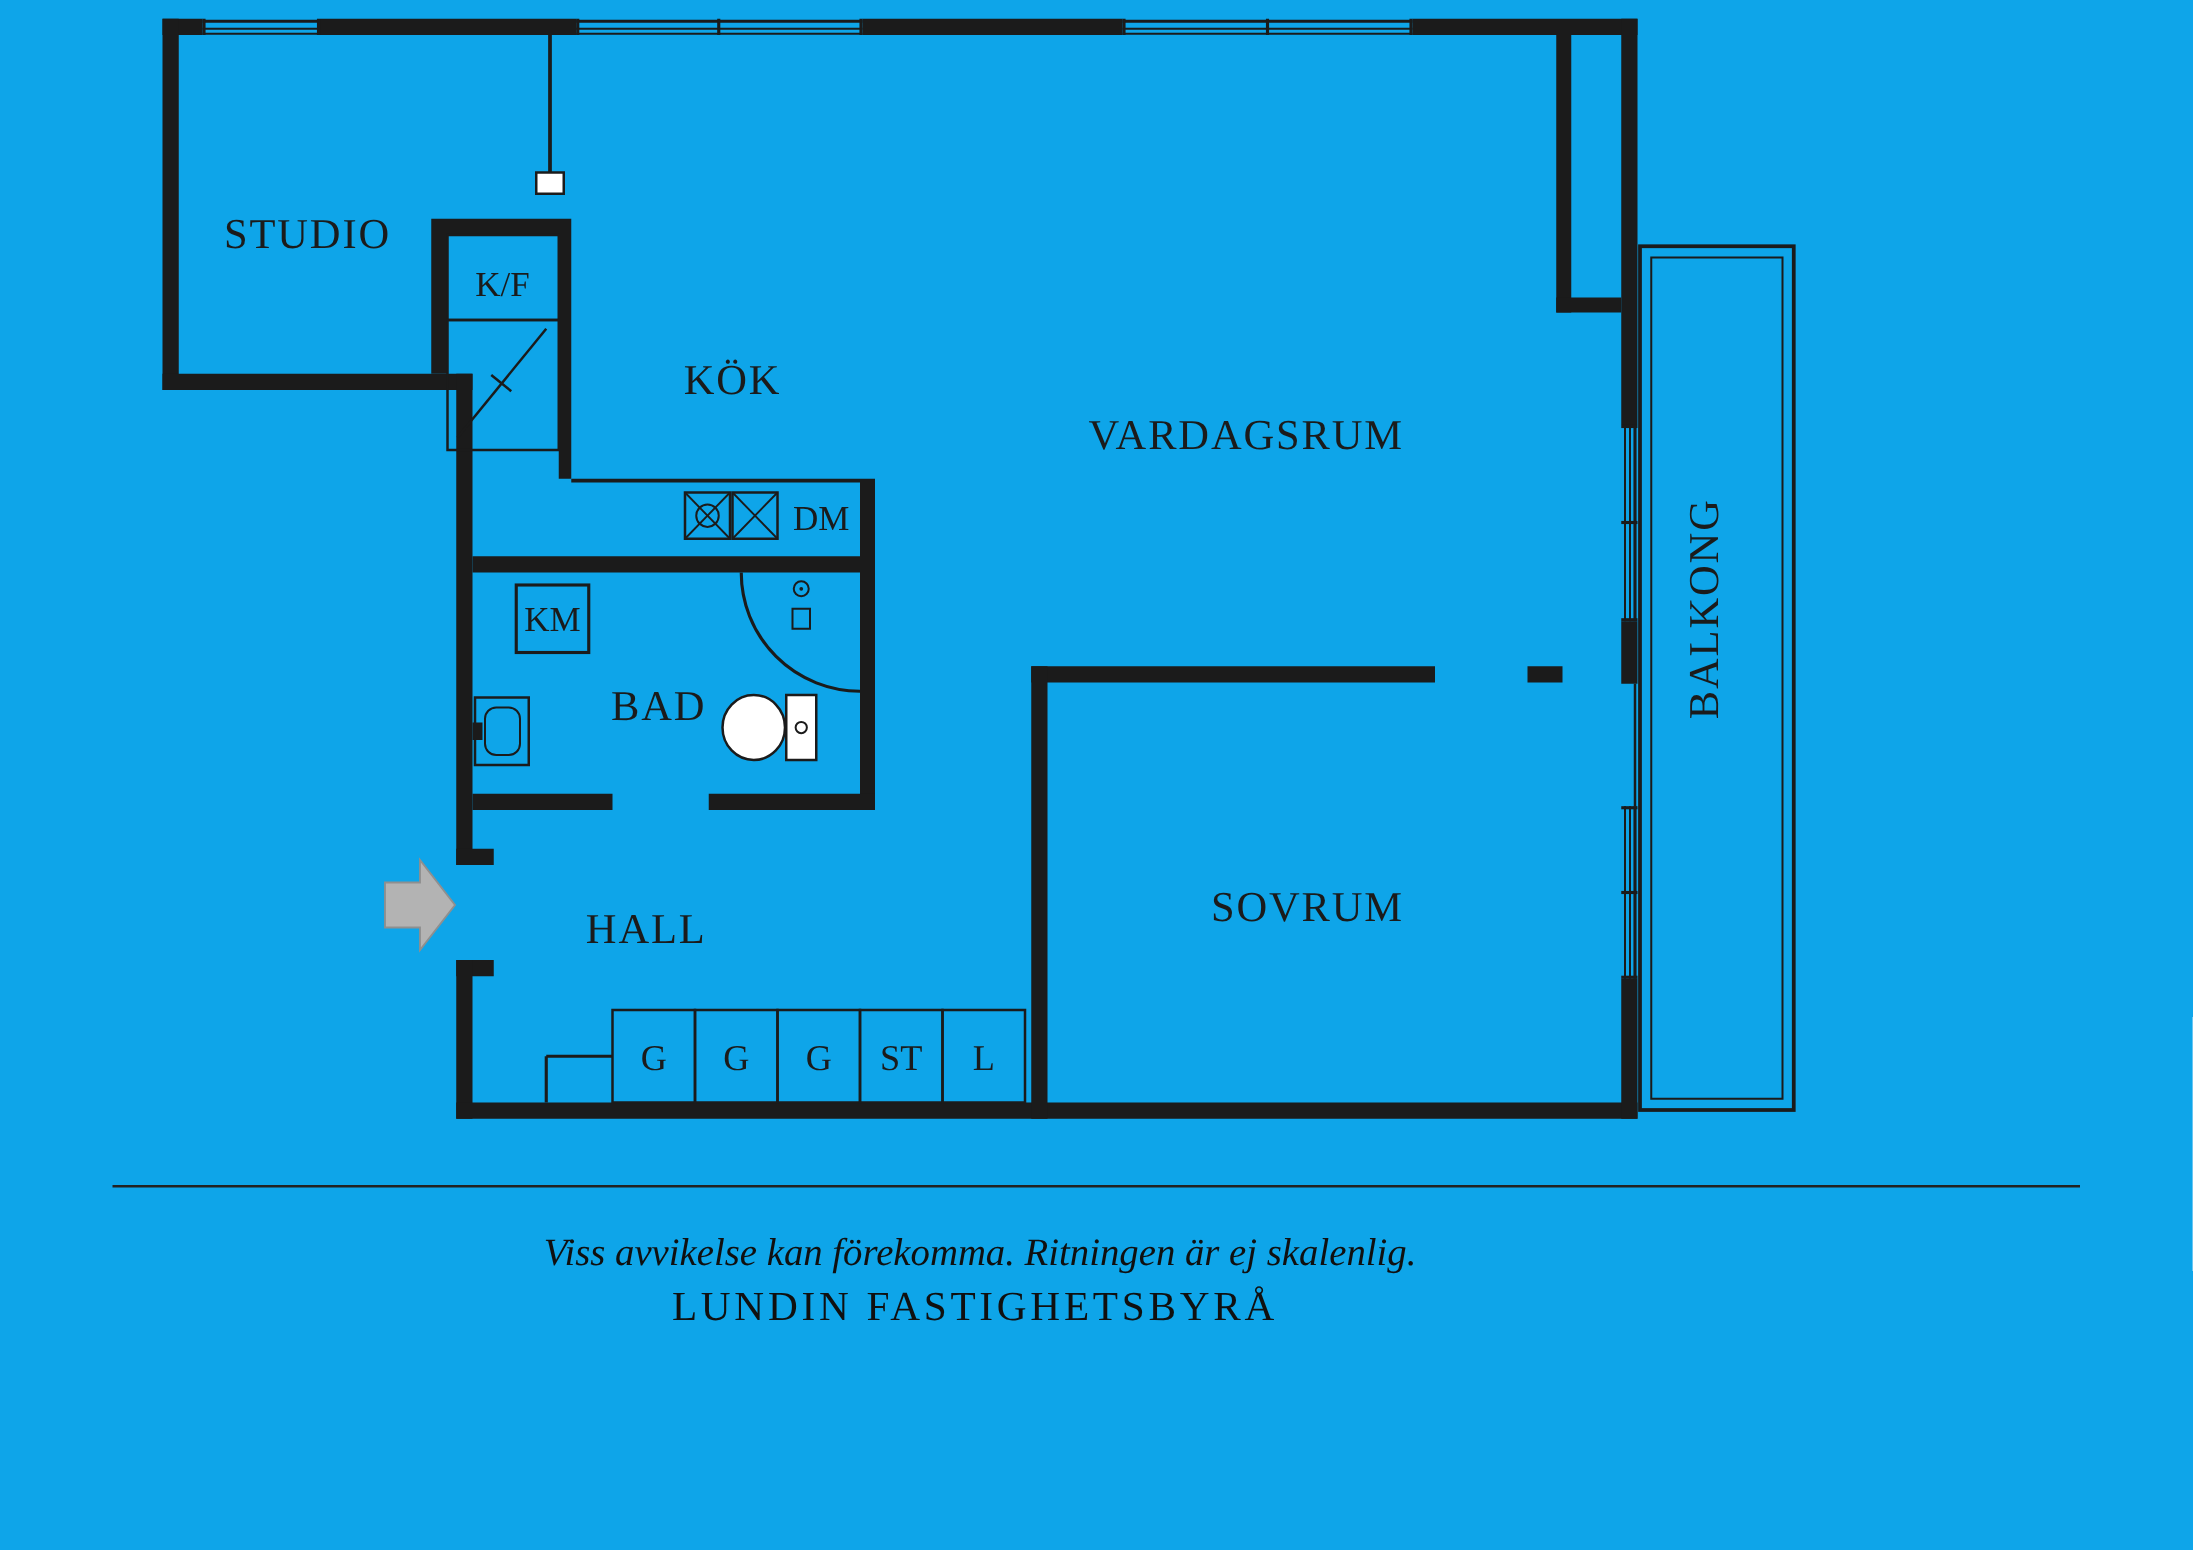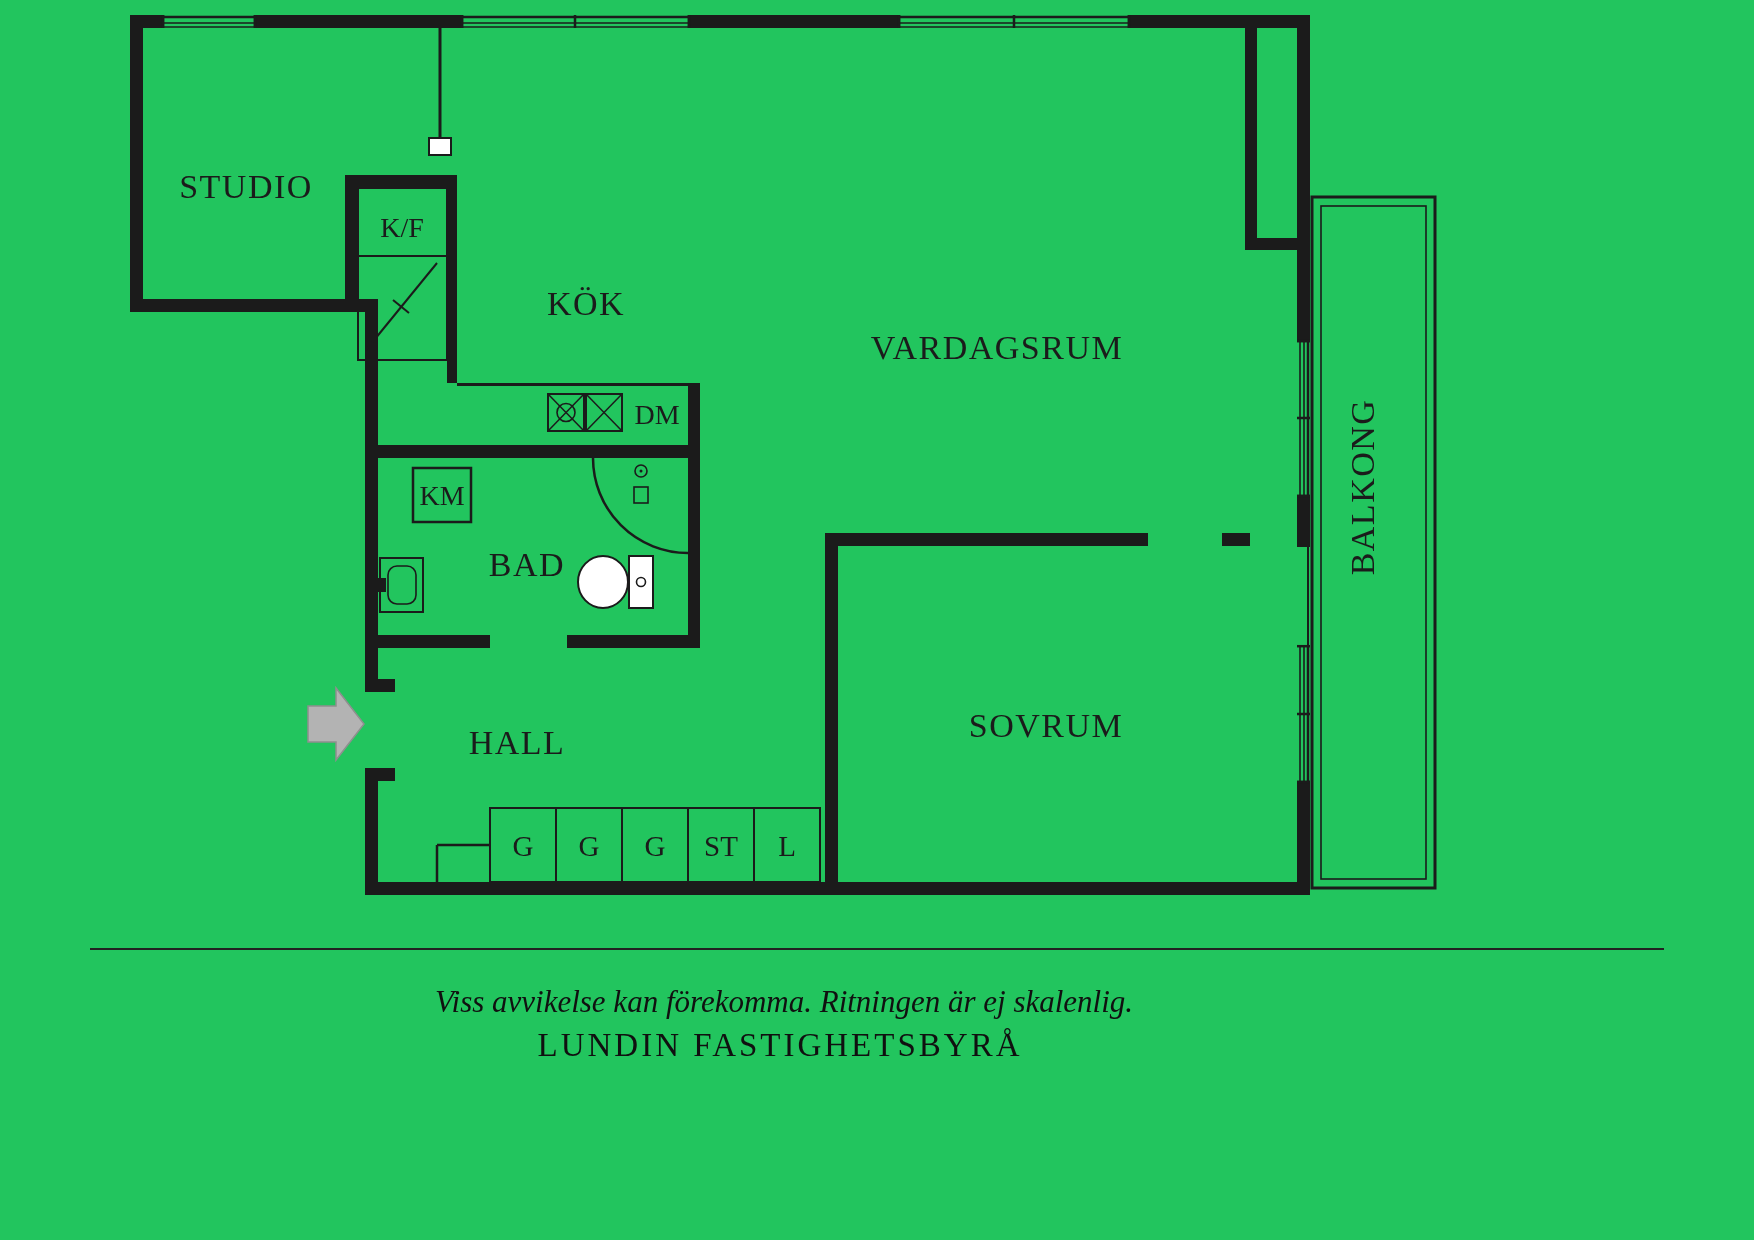--- a/index.html
+++ b/index.html
@@ -1,21 +1,21 @@
 <!DOCTYPE html>
 <html><head>
 <meta charset="utf-8">
 <style>
   html, body { margin: 0; padding: 0; }
   body {
     width: 1754px; height: 1240px;
     background: #ffffff;
     font-family: "Liberation Serif", "DejaVu Serif", serif;
   }
-  .page { position: relative; width: 1754px; height: 1240px; background: #22c55e; overflow: hidden; }
+  .page { position: relative; width: 1754px; height: 1240px; background: #0ea5e9; overflow: hidden; }
   svg { display: block; font-family: "Liberation Serif", "DejaVu Serif", serif; }
   .room-label     { font-size: 34px; fill: #1b1b1b; letter-spacing: 1.5px; text-anchor: middle; }
   .small-label    { font-size: 28px; fill: #1b1b1b; text-anchor: middle; }
   .wardrobe-label { font-size: 29px; fill: #1b1b1b; text-anchor: middle; }
   .disclaimer-text{ font-size: 31px; font-style: italic; fill: #101010; text-anchor: middle; }
   .agency-text    { font-size: 33px; letter-spacing: 3px; fill: #101010; text-anchor: middle; }
 </style>
 </head>
 <body>
 

